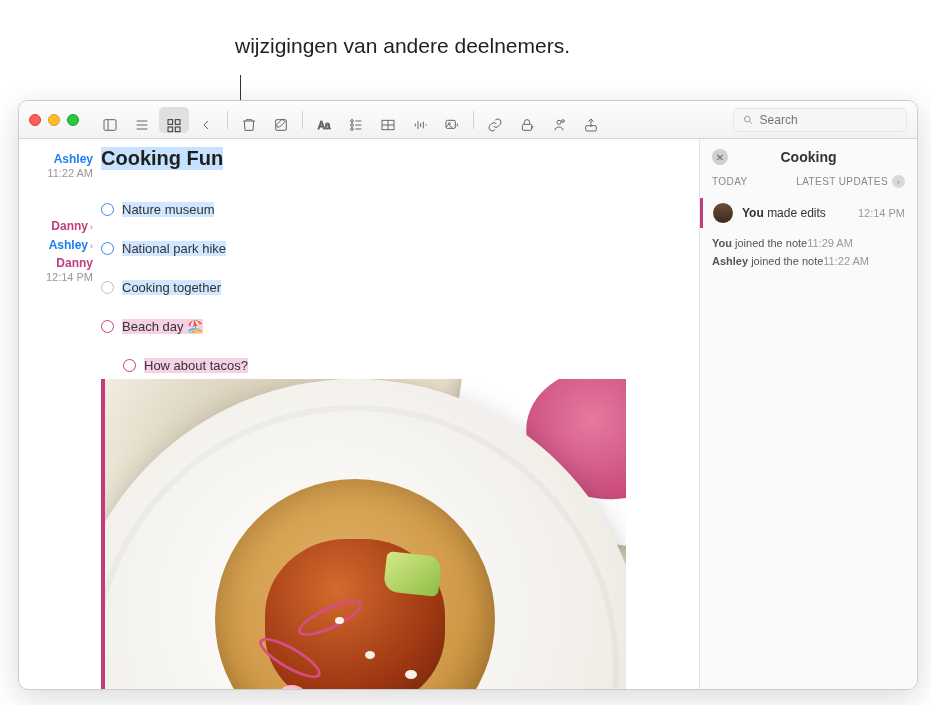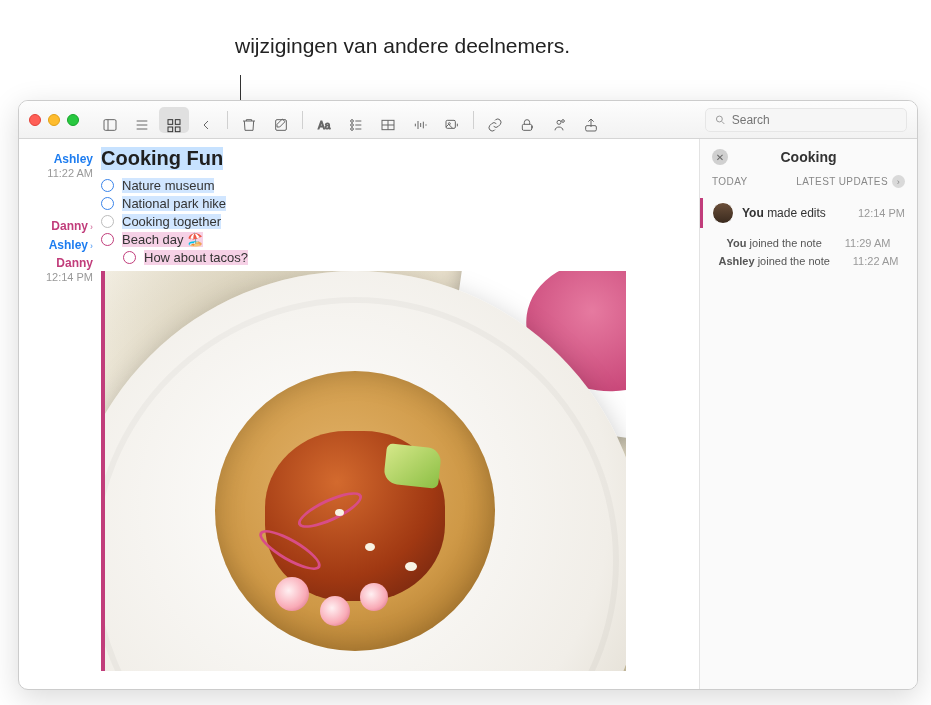--- a/index.html
+++ b/index.html
@@ -10,35 +10,35 @@
   .toolbar{height:38px;background:linear-gradient(#fdfdfd,#f2f2f2);border-bottom:1px solid #d5d5d5;display:flex;align-items:center;padding:0 10px;gap:2px;}
   .traffic{display:flex;gap:7px;margin-right:14px;}
   .dot{width:12px;height:12px;border-radius:50%;}
   .dot.red{background:#ff5f57;border:0.5px solid #e24138;}
   .dot.yellow{background:#febc2e;border:0.5px solid #e1a116;}
   .dot.green{background:#28c840;border:0.5px solid #17a62b;}
   .tbtn{width:30px;height:26px;display:flex;align-items:flex-end;justify-content:center;border-radius:5px;color:#666;}
   .tbtn.active{background:#e0e0e0;color:#333;}
   .tbtn svg{width:16px;height:16px;stroke:currentColor;fill:none;stroke-width:1.5;}
   .tsep{width:1px;height:18px;background:#d0d0d0;margin:0 4px;}
-  .searchwrap{margin-left:auto;display:flex;align-items:center;color:#999;background:#f6f6f6;border:1px solid #e6e6e6;border-radius:5px;height:24px;padding:0 8px;width:202px;gap:6px;}
+  .searchwrap{margin-left:auto;display:flex;align-items:center;color:#999;background:#f6f6f6;border:1px solid #e6e6e6;border-radius:5px;height:24px;padding:0 8px;width:174px;gap:6px;}
   .searchwrap input{border:none;outline:none;background:transparent;font-size:12px;width:100%;color:#555;}
   .body{flex:1;display:flex;overflow:hidden;}
   .content{flex:1;display:flex;overflow:auto;}
   .gutter{width:82px;flex-shrink:0;padding:10px 8px;text-align:right;}
   .gut-name{font-size:12px;font-weight:600;line-height:1.4;}
   .gut-name.blue{color:#1e7df0;}
   .gut-name.red{color:#c13d7b;}
   .gut-time{font-size:11px;color:#999;margin-top:-1px;}
   .chev{font-size:9px;opacity:.6;margin-left:2px;}
   .note{flex:1;padding:8px 10px 0 0;}
   .title{font-size:20px;font-weight:700;color:#1f1f1f;margin-bottom:8px;display:inline-block;}
   .title.hl{background:#c7e2ff;}
   .checklist{list-style:none;}
-  .checklist li{display:flex;align-items:center;gap:8px;font-size:13px;color:#333;margin-bottom:3px;}
+  .checklist li{display:flex;align-items:center;gap:8px;font-size:13px;color:#333;margin-bottom:3px;margin-top:24px;}
   .bullet{width:13px;height:13px;border:1.5px solid #3a84ea;border-radius:50%;flex-shrink:0;}
   .bullet.red{border-color:#c13d7b;}
   .bullet.grey{border-color:#bcbcbc;}
   .li-text.hl-blue{background:#d1e6ff;}
   .li-text.hl-pink{background:#f6d1e6;}
   .sub{margin-left:22px;}
   .photo{margin-top:6px;border-left:4px solid #c13d7b;width:525px;height:400px;position:relative;overflow:hidden;}
   .marble{position:absolute;inset:0;background:
     radial-gradient(circle at 30% 20%,rgba(150,135,90,.35),transparent 40%),
     radial-gradient(circle at 70% 60%,rgba(120,100,70,.25),transparent 45%),
@@ -60,21 +60,21 @@
   .act-title{font-weight:600;font-size:14px;flex:1;text-align:center;margin-left:-56px;}
   .act-sub{display:flex;justify-content:space-between;align-items:center;font-size:10px;color:#888;letter-spacing:.04em;margin-bottom:10px;}
   .act-sub .latest{display:flex;align-items:center;gap:4px;text-align:center;}
   .act-sub .chv{width:13px;height:13px;border-radius:50%;background:#d9d9d9;display:flex;align-items:center;justify-content:center;font-size:9px;color:#888;}
   .act-row{display:flex;align-items:center;gap:8px;padding:4px 0;}
   .act-row.top{border-left:3px solid #c13d7b;margin-left:-12px;padding-left:9px;}
   .avatar{width:22px;height:22px;border-radius:50%;background:linear-gradient(#6b4f3a,#3a2a1e);flex-shrink:0;border:1px solid #fff;}
   .act-text{flex:1;font-size:12px;}
   .act-text b{font-weight:600;}
   .act-time{font-size:11px;color:#999;}
-  .act-small{display:flex;justify-content:center;font-size:11px;color:#555;padding:3px 0;gap:23px;}
+  .act-small{display:flex;justify-content:flex-start;font-size:11px;color:#555;padding:3px 0;}
 </style>
 </head>
 <body>
 
 <div class="callout">
   <br>
   <span>wijzigingen van andere deelnemers.</span>
 </div>
 <div class="callout-line"></div>
 

